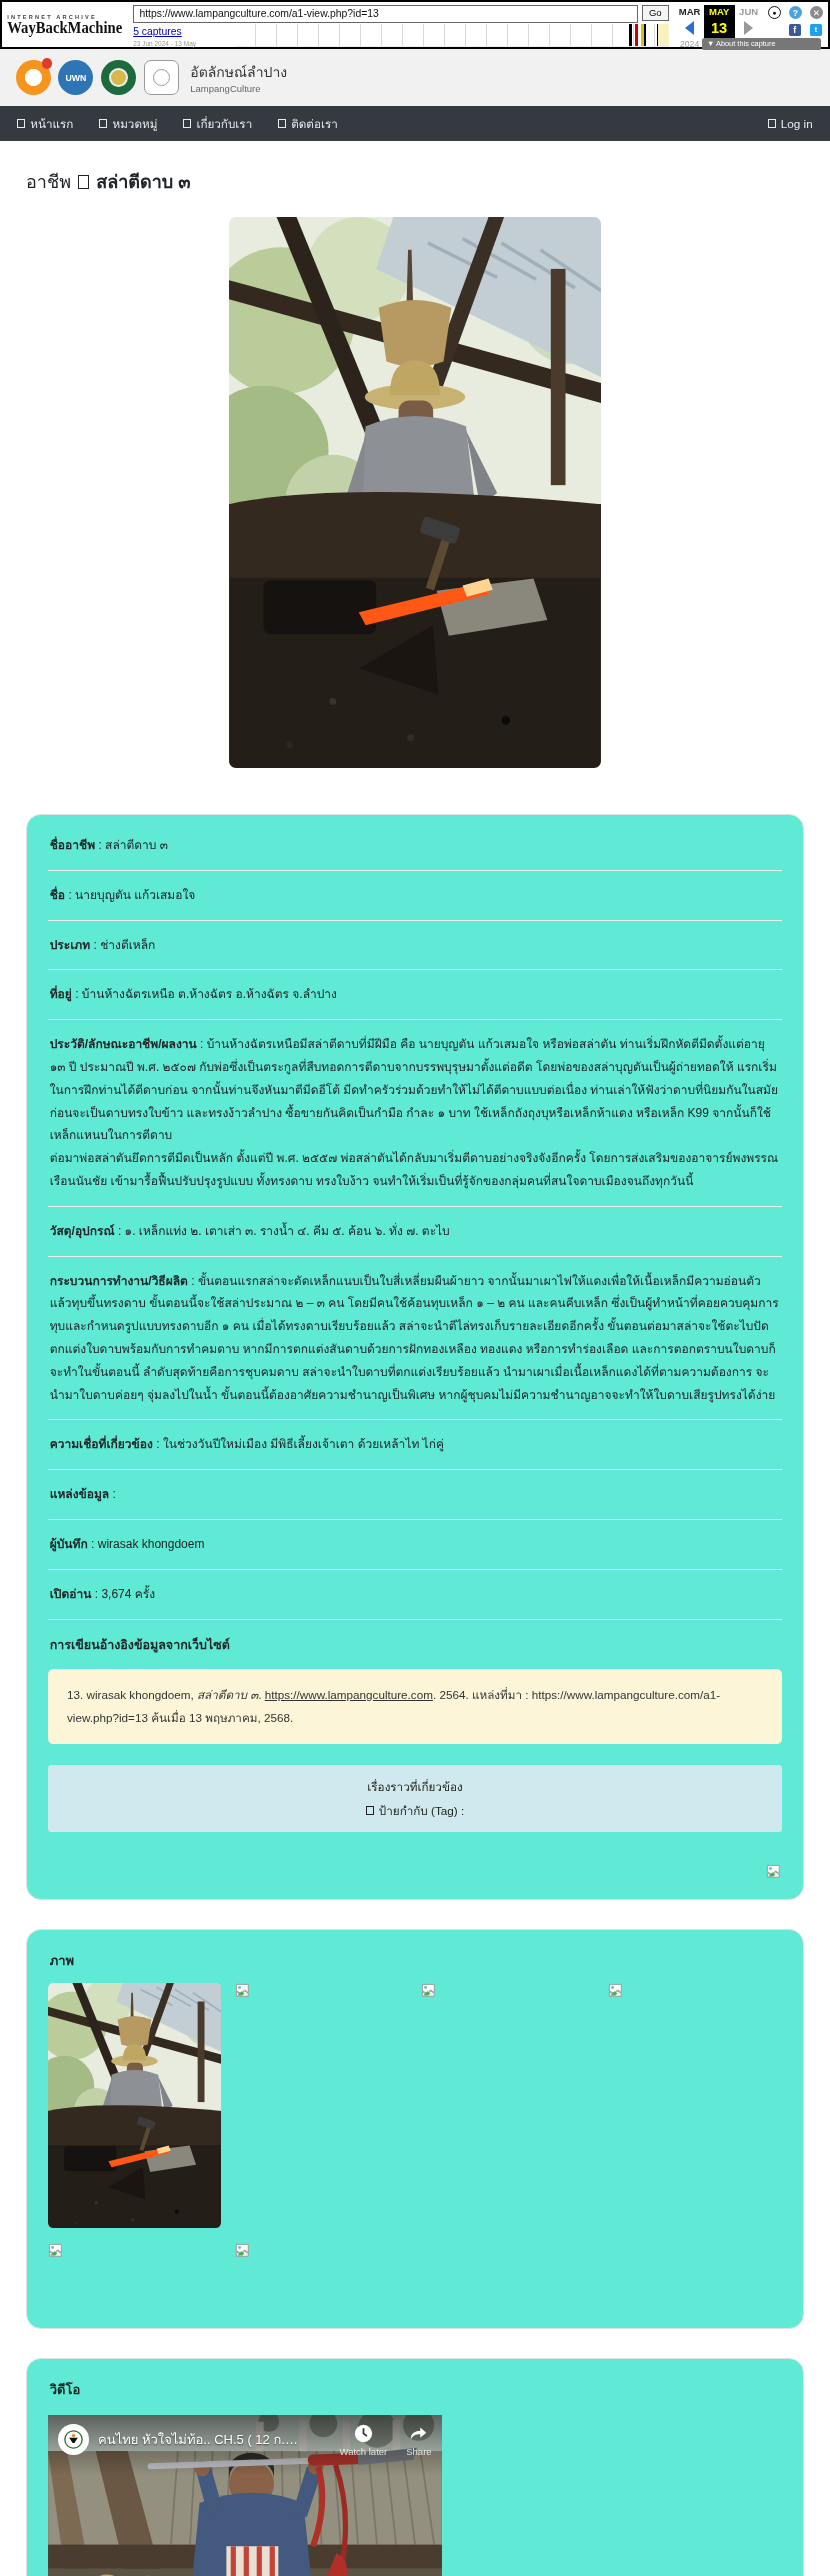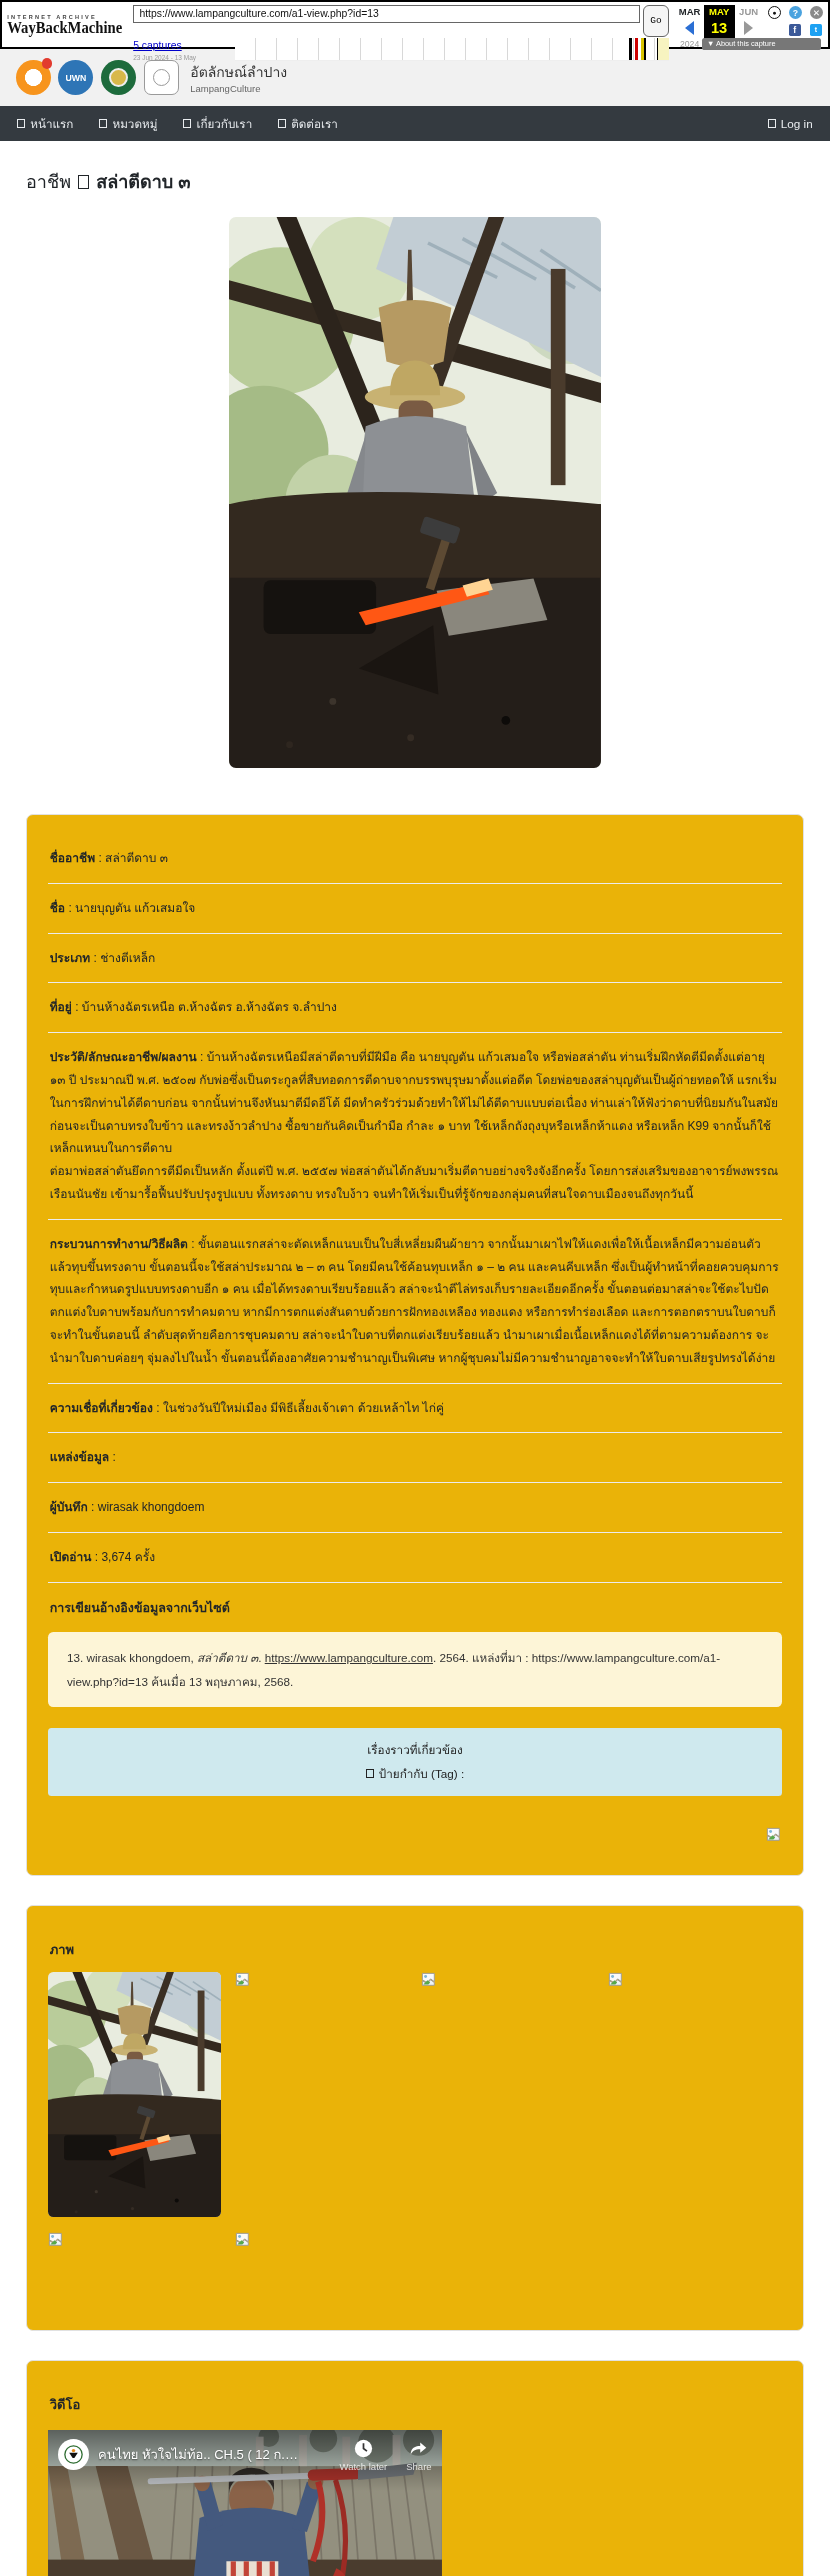--- a/index.html
+++ b/index.html
@@ -10,21 +10,21 @@
     overflow-x:hidden;
   }
   
   .wb { background:#fff; border:2.6px solid #000; display:flex; align-items:stretch; gap:7px; padding:2.6px 5.2px; height:49px; }
   .wb-left { width:119px; display:flex; flex-direction:column; justify-content:center; cursor:pointer; }
   .wb-ia { font-size:5.6px; letter-spacing:2.2px; color:#444; font-weight:bold; }
   .wb-wm { font-family:"Liberation Serif","DejaVu Serif",serif; font-size:14.7px; font-weight:bold; color:#111; line-height:1; transform:scaleY(1.15); }
   .wb-mid { flex:1; display:flex; flex-direction:column; gap:1.7px; min-width:0; }
   .wb-urlrow { display:flex; gap:3.5px; }
   .wb-url { flex:1; height:18px; border:0.9px solid #666; font-size:10.4px; padding:0 5.2px; color:#111; font-family:inherit; }
-  .wb-go { height:32px; border:0.9px solid #666; background:#f5f5f5; font-size:9.5px; padding:0 6px; border-radius:6px; cursor:pointer;font-family:Liberation Mono, monospace; }
+  .wb-go { height:16px; border:0.9px solid #666; background:#f5f5f5; font-size:9.5px; padding:0 6px; border-radius:0; cursor:pointer; }
   .wb-row2 { display:flex; gap:7px; align-items:stretch; }
   .wb-cap { width:95px; }
   .wb-cap a { color:#00c; font-size:10.4px; text-decoration:underline; cursor:pointer; }
   .wb-range { font-size:6.5px; color:#999; margin-top:1.7px; white-space:nowrap; }
   .wb-spark { flex:1; position:relative; height:22.5px;
     background:repeating-linear-gradient(90deg,#fff 0 20px,#d8d8d8 20px 21px);
     border-bottom:0.9px solid #eee; }
   .wb-bars { position:absolute; right:14px; top:0; width:26px; height:100%;
     background:linear-gradient(90deg,#000 0 2.6px,transparent 2.6px 6px,#c00 6px 8.7px,transparent 8.7px 12px,#d9c400 12px 14.7px,#000 14.7px 17.3px,transparent 17.3px); }
   .wb-hl { position:absolute; right:0; top:0; width:12px; height:100%; background:#f7f3c0; border-left:1.7px solid #000; }
@@ -66,21 +66,21 @@
   .ph-box { display:inline-block; width:7.8px; height:9.5px; border:0.9px solid currentColor; }
   .nav-login { margin-left:auto; }
   
   .content { padding:0 26px; }
   .page-title { margin:26px 0 21px; font-size:18px; display:flex; align-items:center; gap:7px; }
   .page-title .cat { font-weight:400; }
   .page-title .ph-box { width:11.2px; height:14px; border-width:1.3px; }
   .page-title .name { font-weight:700; }
   .hero { text-align:center; margin-bottom:43px; }
   .hero svg { width:372px; height:551px; border-radius:7px; display:inline-block; }
-  .card { border:0.9px solid #e1e1e1; border-radius:7px; padding:19px 21px; margin:0 0 29px; background:#eab308; }
+  .card { border:0.9px solid #e1e1e1; border-radius:15px; padding:6px 21px; margin:0 0 29px; background:#5eead4; }
   .frow { padding:13px 1.7px; border-bottom:0.9px solid #ececec; line-height:1.9; font-size:12px; }
   .frow:last-child { border-bottom:none; }
   .fl { font-weight:bold; }
   .fv { white-space:pre-line; }
   .cite-h { padding:15.6px 1.7px 5.2px; font-weight:bold; font-size:12.5px; }
   .alert-warn { background:#fdf5d7; border-radius:5.2px; padding:14px 19px; margin:8.7px 0 21px; font-size:11.7px; line-height:2; color:#333; }
   .alert-warn .it { font-style:italic; }
   .alert-warn a { color:#333; text-decoration:underline; cursor:pointer; }
   .alert-info { background:#cfe9ee; border-radius:3.5px; padding:10.4px; margin:12px 0 8.7px; text-align:center; font-size:11.7px; line-height:2; color:#222; }
   .alert-info .tagline { display:flex; align-items:center; justify-content:center; gap:5.2px; }
@@ -315,20 +315,21 @@
       </svg>
   </div>
 
   <div class="card">
     <div class="frow"><span class="fl">ชื่ออาชีพ</span><span> : </span><span class="fv">สล่าตีดาบ ๓</span></div>
     <div class="frow"><span class="fl">ชื่อ</span><span> : </span><span class="fv">นายบุญตัน แก้วเสมอใจ</span></div>
     <div class="frow"><span class="fl">ประเภท</span><span> : </span><span class="fv">ช่างตีเหล็ก</span></div>
     <div class="frow"><span class="fl">ที่อยู่</span><span> : </span><span class="fv">บ้านห้างฉัตรเหนือ ต.ห้างฉัตร อ.ห้างฉัตร จ.ลำปาง</span></div>
     <div class="frow"><span class="fl">ประวัติ/ลักษณะอาชีพ/ผลงาน</span><span> : </span><span class="fv">บ้านห้างฉัตรเหนือมีสล่าตีดาบที่มีฝีมือ คือ นายบุญตัน แก้วเสมอใจ หรือพ่อสล่าตัน ท่านเริ่มฝึกหัดตีมีดตั้งแต่อายุ ๑๓ ปี ประมาณปี พ.ศ. ๒๕๐๗ กับพ่อซึ่งเป็นตระกูลที่สืบทอดการตีดาบจากบรรพบุรุษมาตั้งแต่อดีต โดยพ่อของสล่าบุญตันเป็นผู้ถ่ายทอดให้ แรกเริ่มในการฝึกท่านได้ตีดาบก่อน จากนั้นท่านจึงหันมาตีมีดอีโต้ มีดทำครัวร่วมด้วยทำให้ไม่ได้ตีดาบแบบต่อเนื่อง ท่านเล่าให้ฟังว่าดาบที่นิยมกันในสมัยก่อนจะเป็นดาบทรงใบข้าว และทรงง้าวลำปาง ซื้อขายกันคิดเป็นกำมือ กำละ ๑ บาท ใช้เหล็กถังถุงบุหรือเหล็กห้าแดง หรือเหล็ก K99 จากนั้นก็ใช้เหล็กแหนบในการตีดาบ
 ต่อมาพ่อสล่าตันยึดการตีมีดเป็นหลัก ตั้งแต่ปี พ.ศ. ๒๕๕๗ พ่อสล่าตันได้กลับมาเริ่มตีดาบอย่างจริงจังอีกครั้ง โดยการส่งเสริมของอาจารย์พงพรรณ เรือนนันชัย เข้ามารื้อฟื้นปรับปรุงรูปแบบ ทั้งทรงดาบ ทรงใบง้าว จนทำให้เริ่มเป็นที่รู้จักของกลุ่มคนที่สนใจดาบเมืองจนถึงทุกวันนี้</span></div>
+    <div class="frow"><span class="fl">วัสดุ/อุปกรณ์</span><span> : </span><span class="fv">๑. เหล็กแท่ง ๒. เตาเส่า ๓. รางน้ำ ๔. คีม ๕. ค้อน ๖. ทั่ง ๗. ตะไบ</span></div>
     <div class="frow"><span class="fl">กระบวนการทำงาน/วิธีผลิต</span><span> : </span><span class="fv">ขั้นตอนแรกสล่าจะตัดเหล็กแนบเป็นใบสี่เหลี่ยมผืนผ้ายาว จากนั้นมาเผาไฟให้แดงเพื่อให้เนื้อเหล็กมีความอ่อนตัวแล้วทุบขึ้นทรงดาบ ขั้นตอนนี้จะใช้สล่าประมาณ ๒ – ๓ คน โดยมีคนใช้ค้อนทุบเหล็ก ๑ – ๒ คน และคนคีบเหล็ก ซึ่งเป็นผู้ทำหน้าที่คอยควบคุมการทุบและกำหนดรูปแบบทรงดาบอีก ๑ คน เมื่อได้ทรงดาบเรียบร้อยแล้ว สล่าจะนำตีไล่ทรงเก็บรายละเอียดอีกครั้ง ขั้นตอนต่อมาสล่าจะใช้ตะไบปัดตกแต่งใบดาบพร้อมกับการทำคมดาบ หากมีการตกแต่งสันดาบด้วยการฝักทองเหลือง ทองแดง หรือการทำร่องเลือด และการตอกตราบนใบดาบก็จะทำในขั้นตอนนี้ ลำดับสุดท้ายคือการชุบคมดาบ สล่าจะนำใบดาบที่ตกแต่งเรียบร้อยแล้ว นำมาเผาเมื่อเนื้อเหล็กแดงได้ที่ตามความต้องการ จะนำมาใบดาบค่อยๆ จุ่มลงไปในน้ำ ขั้นตอนนี้ต้องอาศัยความชำนาญเป็นพิเศษ หากผู้ชุบคมไม่มีความชำนาญอาจจะทำให้ใบดาบเสียรูปทรงได้ง่าย</span></div>
     <div class="frow"><span class="fl">ความเชื่อที่เกี่ยวข้อง</span><span> : </span><span class="fv">ในช่วงวันปีใหม่เมือง มีพิธีเลี้ยงเจ้าเตา ด้วยเหล้าไท ไก่คู่</span></div>
     <div class="frow"><span class="fl">แหล่งข้อมูล</span><span> : </span><span class="fv"></span></div>
     <div class="frow"><span class="fl">ผู้บันทึก</span><span> : </span><span class="fv">wirasak khongdoem</span></div>
     <div class="frow"><span class="fl">เปิดอ่าน</span><span> : </span><span class="fv">3,674 ครั้ง</span></div>
 
     <div class="cite-h">การเขียนอ้างอิงข้อมูลจากเว็บไซต์</div>
     <div class="alert-warn">
       <span>13. wirasak khongdoem, </span><span class="it">สล่าตีดาบ ๓</span><span>. </span><a>https://www.lampangculture.com</a><span>. 2564. แหล่งที่มา : https://www.lampangculture.com/a1-view.php?id=13 ค้นเมื่อ 13 พฤษภาคม, 2568.</span>
     </div>

